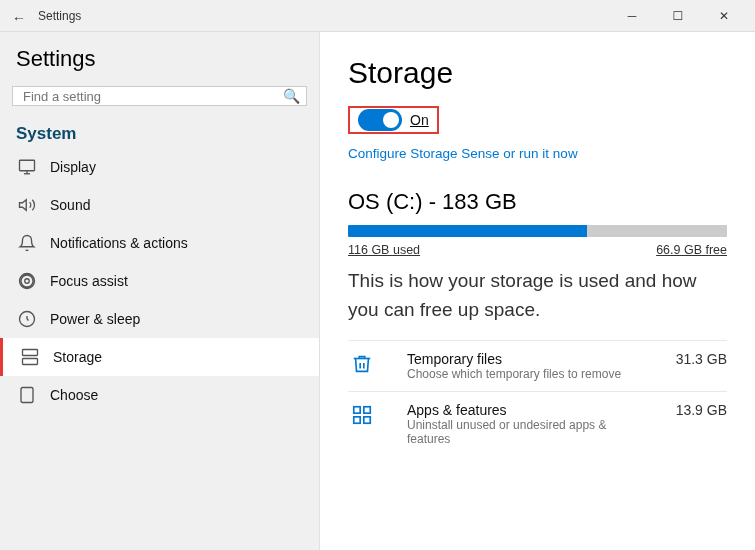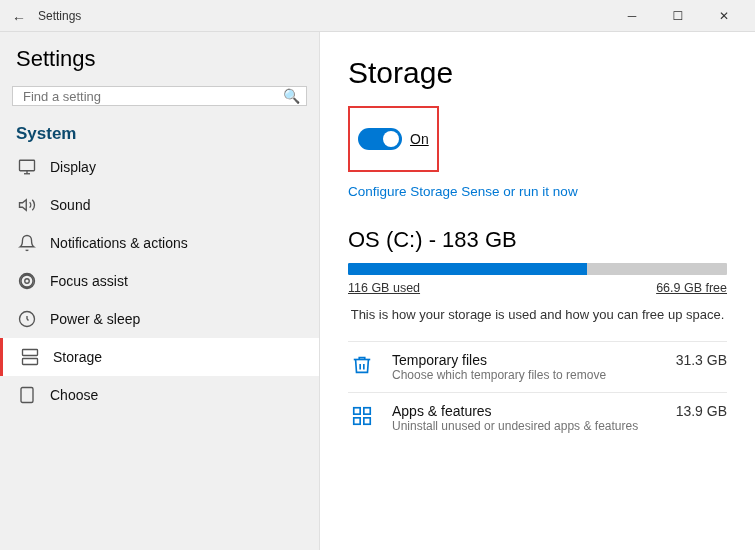--- a/index.html
+++ b/index.html
@@ -144,21 +144,21 @@
       font-size: 13.5px;
       color: #333;
       line-height: 1.5;
       margin-bottom: 14px;
     }
     .toggle-row {
       display: flex;
       align-items: center;
       margin-bottom: 12px;
       border: 2px solid #e53935;
-      padding: 20px 8px;
+      padding: 1px 8px;
       width: fit-content;
       text-decoration: underline;
     }
     .toggle-switch {
       width: 44px;
       height: 22px;
       background: #0078d4;
       border-radius: 11px;
       position: relative;
       cursor: pointer;
@@ -208,32 +208,31 @@
     }
     .storage-labels {
       display: flex;
       justify-content: space-between;
       font-size: 12.5px;
       color: #333;
       margin-bottom: 10px;
       text-decoration: underline;
     }
     .storage-desc {
-      font-size: 13px;
+      font-size: 19px;
       color: #333;
       margin-bottom: 16px;
       line-height: 1.5;
-      text-align: center;
     }
     .storage-item {
       display: flex;
       align-items: flex-start;
       padding: 10px 0;
       border-top: 1px solid #e8e8e8;
-      gap: 16px;
+      gap: 31px;
     }
     .storage-item-icon {
       color: #0078d4;
       font-size: 20px;
       width: 28px;
       text-align: center;
       flex-shrink: 0;
       margin-top: 2px;
     }
     .storage-item-info { flex: 1; }

